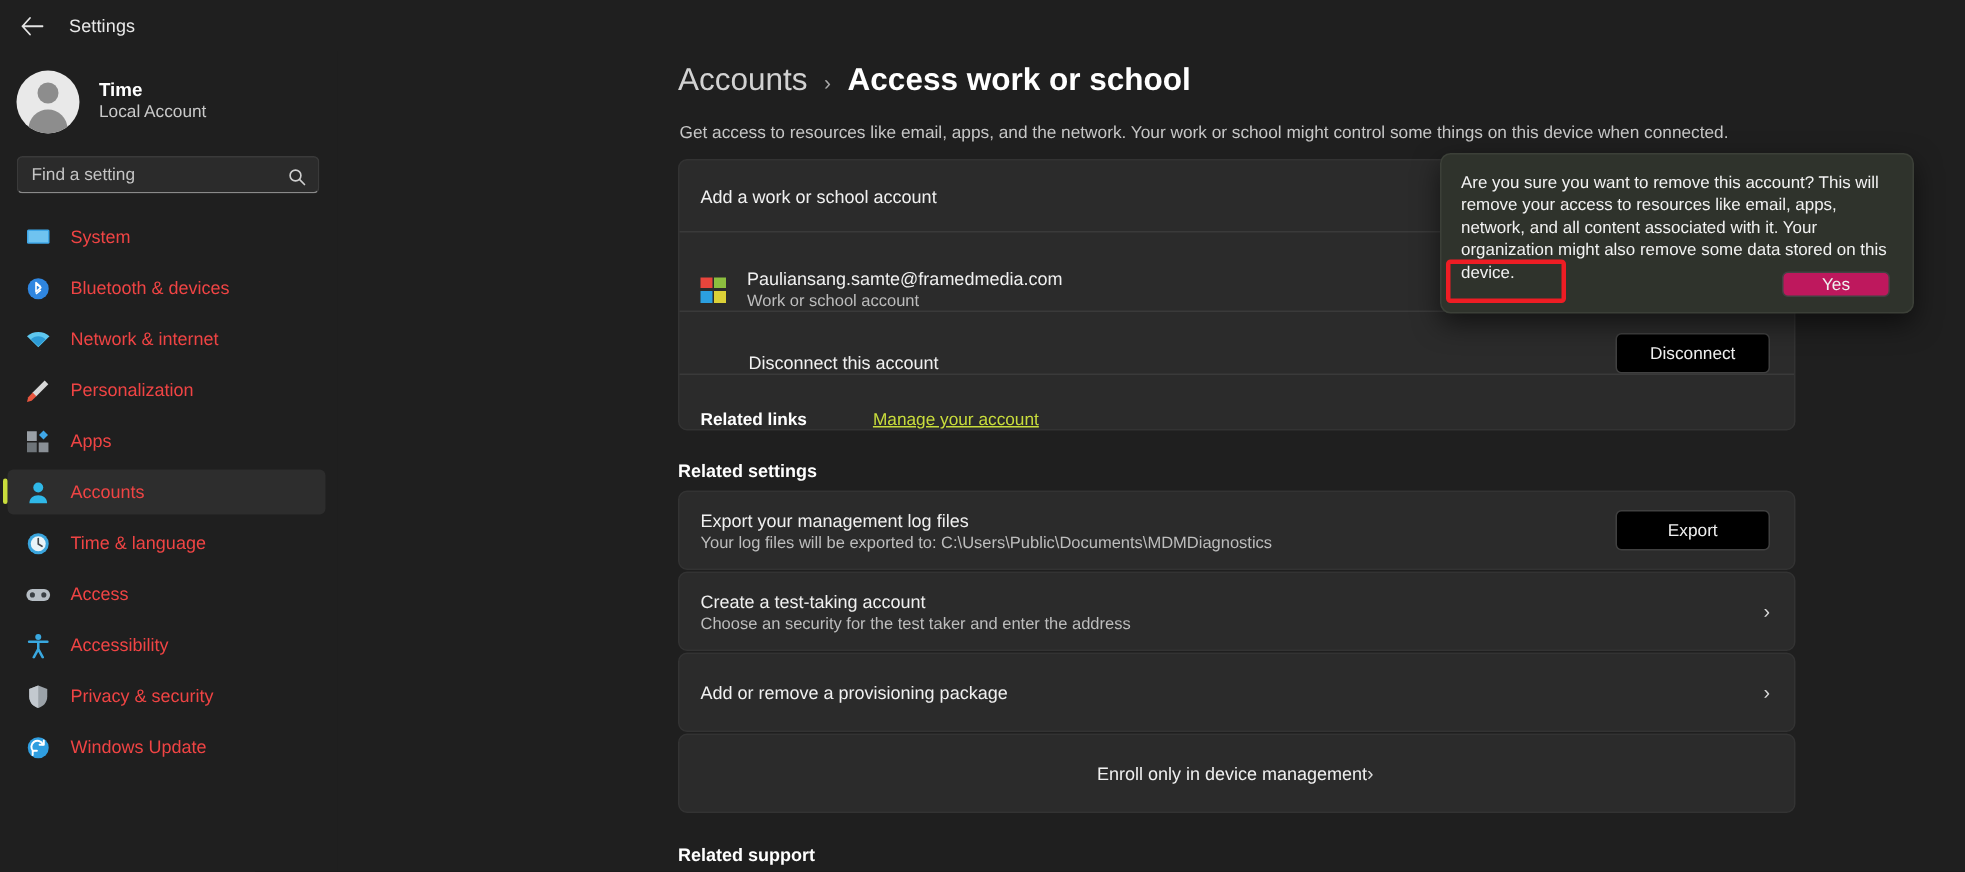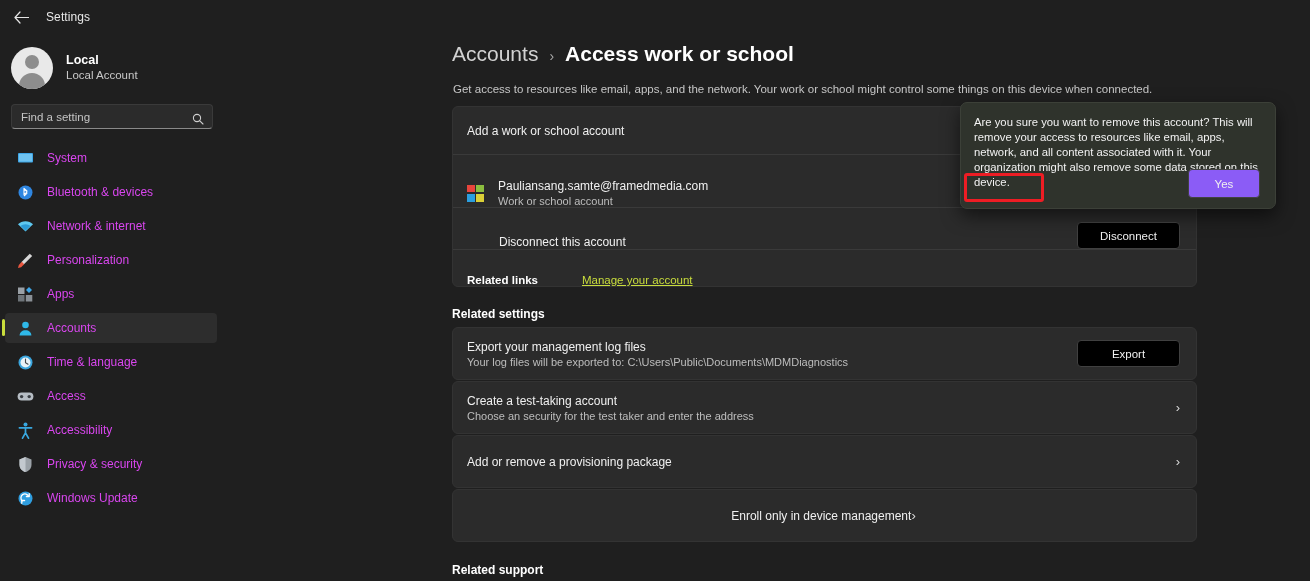--- a/index.html
+++ b/index.html
@@ -54,21 +54,21 @@
   .search-box .ph { font-size: 11.5px; color: #c4c4c4; padding-left: 9px; }
   .search-icon {
     position: absolute; right: 8px; top: 50%; transform: translateY(-50%);
     width: 12px; height: 12px;
   }
 
   .nav { margin-top: 14px; }
   .nav-item {
     position: relative; height: 30px; margin: 0 8px 4px 5px;
     display: flex; align-items: center; gap: 13px; padding-left: 12px;
-    border-radius: 4px; font-size: 12px; color: #d946ef;
+    border-radius: 4px; font-size: 12px; color: #ef4444;
   }
   .nav-item.active { background: #2d2d2d; }
   .nav-item.active::before {
     content: ""; position: absolute; left: -3px; top: 6px;
     width: 3px; height: 17px; border-radius: 2px; background: #c9dd3c;
   }
   .nav-icon { width: 17px; height: 17px; flex: none; display: block; }
 
   
   .content { position: absolute; left: 225px; top: 34px; width: 1085px; height: 547px; background: #1f1f1f; }
@@ -107,22 +107,22 @@
   
   .dialog {
     position: absolute; left: 735px; top: 68px; width: 316px; height: 107px;
     background: #2f332c; border: 1px solid #3c4038; border-radius: 7px;
     box-shadow: 0 7px 18px rgba(0,0,0,.55);
     padding: 12px 13px 0 13px;
   }
   .dialog-text { font-size: 11.3px; line-height: 15px; color: #f2f2f2; }
   .dialog-actions { position: absolute; right: 15px; bottom: 10px; }
   .btn-yes {
-    background: #8b5cf6; border: 1px solid #424242; border-radius: 4px;
-    color: #f0f0f0; font-size: 11.5px; width: 72px; height: 29px;
+    background: #be185d; border: 1px solid #424242; border-radius: 4px;
+    color: #f0f0f0; font-size: 11.5px; width: 72px; height: 17px;
     display: flex; align-items: center; justify-content: center;
   }
   .anno-box {
     position: absolute; left: 964px; top: 173px; width: 80px; height: 29px;
     border: 3px solid #ee1d24; border-radius: 3px; pointer-events: none;
   }
 </style>
 </head>
 <body>
 
@@ -138,21 +138,21 @@
   </div>
 
   <div class="sidebar">
 
     <div class="profile">
       <div class="avatar">
         <span class="head"></span>
           <span class="body"></span>
       </div>
       <div>
-        <div class="profile-name">Local</div>
+        <div class="profile-name">Time</div>
         <div class="profile-sub">Local Account</div>
       </div>
     </div>
 
     <div class="search-wrap">
       <div class="search-box">
         <span class="ph">Find a setting</span>
         <span class="search-icon">
           <svg width="12" height="12" viewBox="0 0 12 12" fill="none" aria-hidden="true">
             <circle cx="5" cy="5" r="3.6" stroke="#cfcfcf" stroke-width="1.1"></circle>

